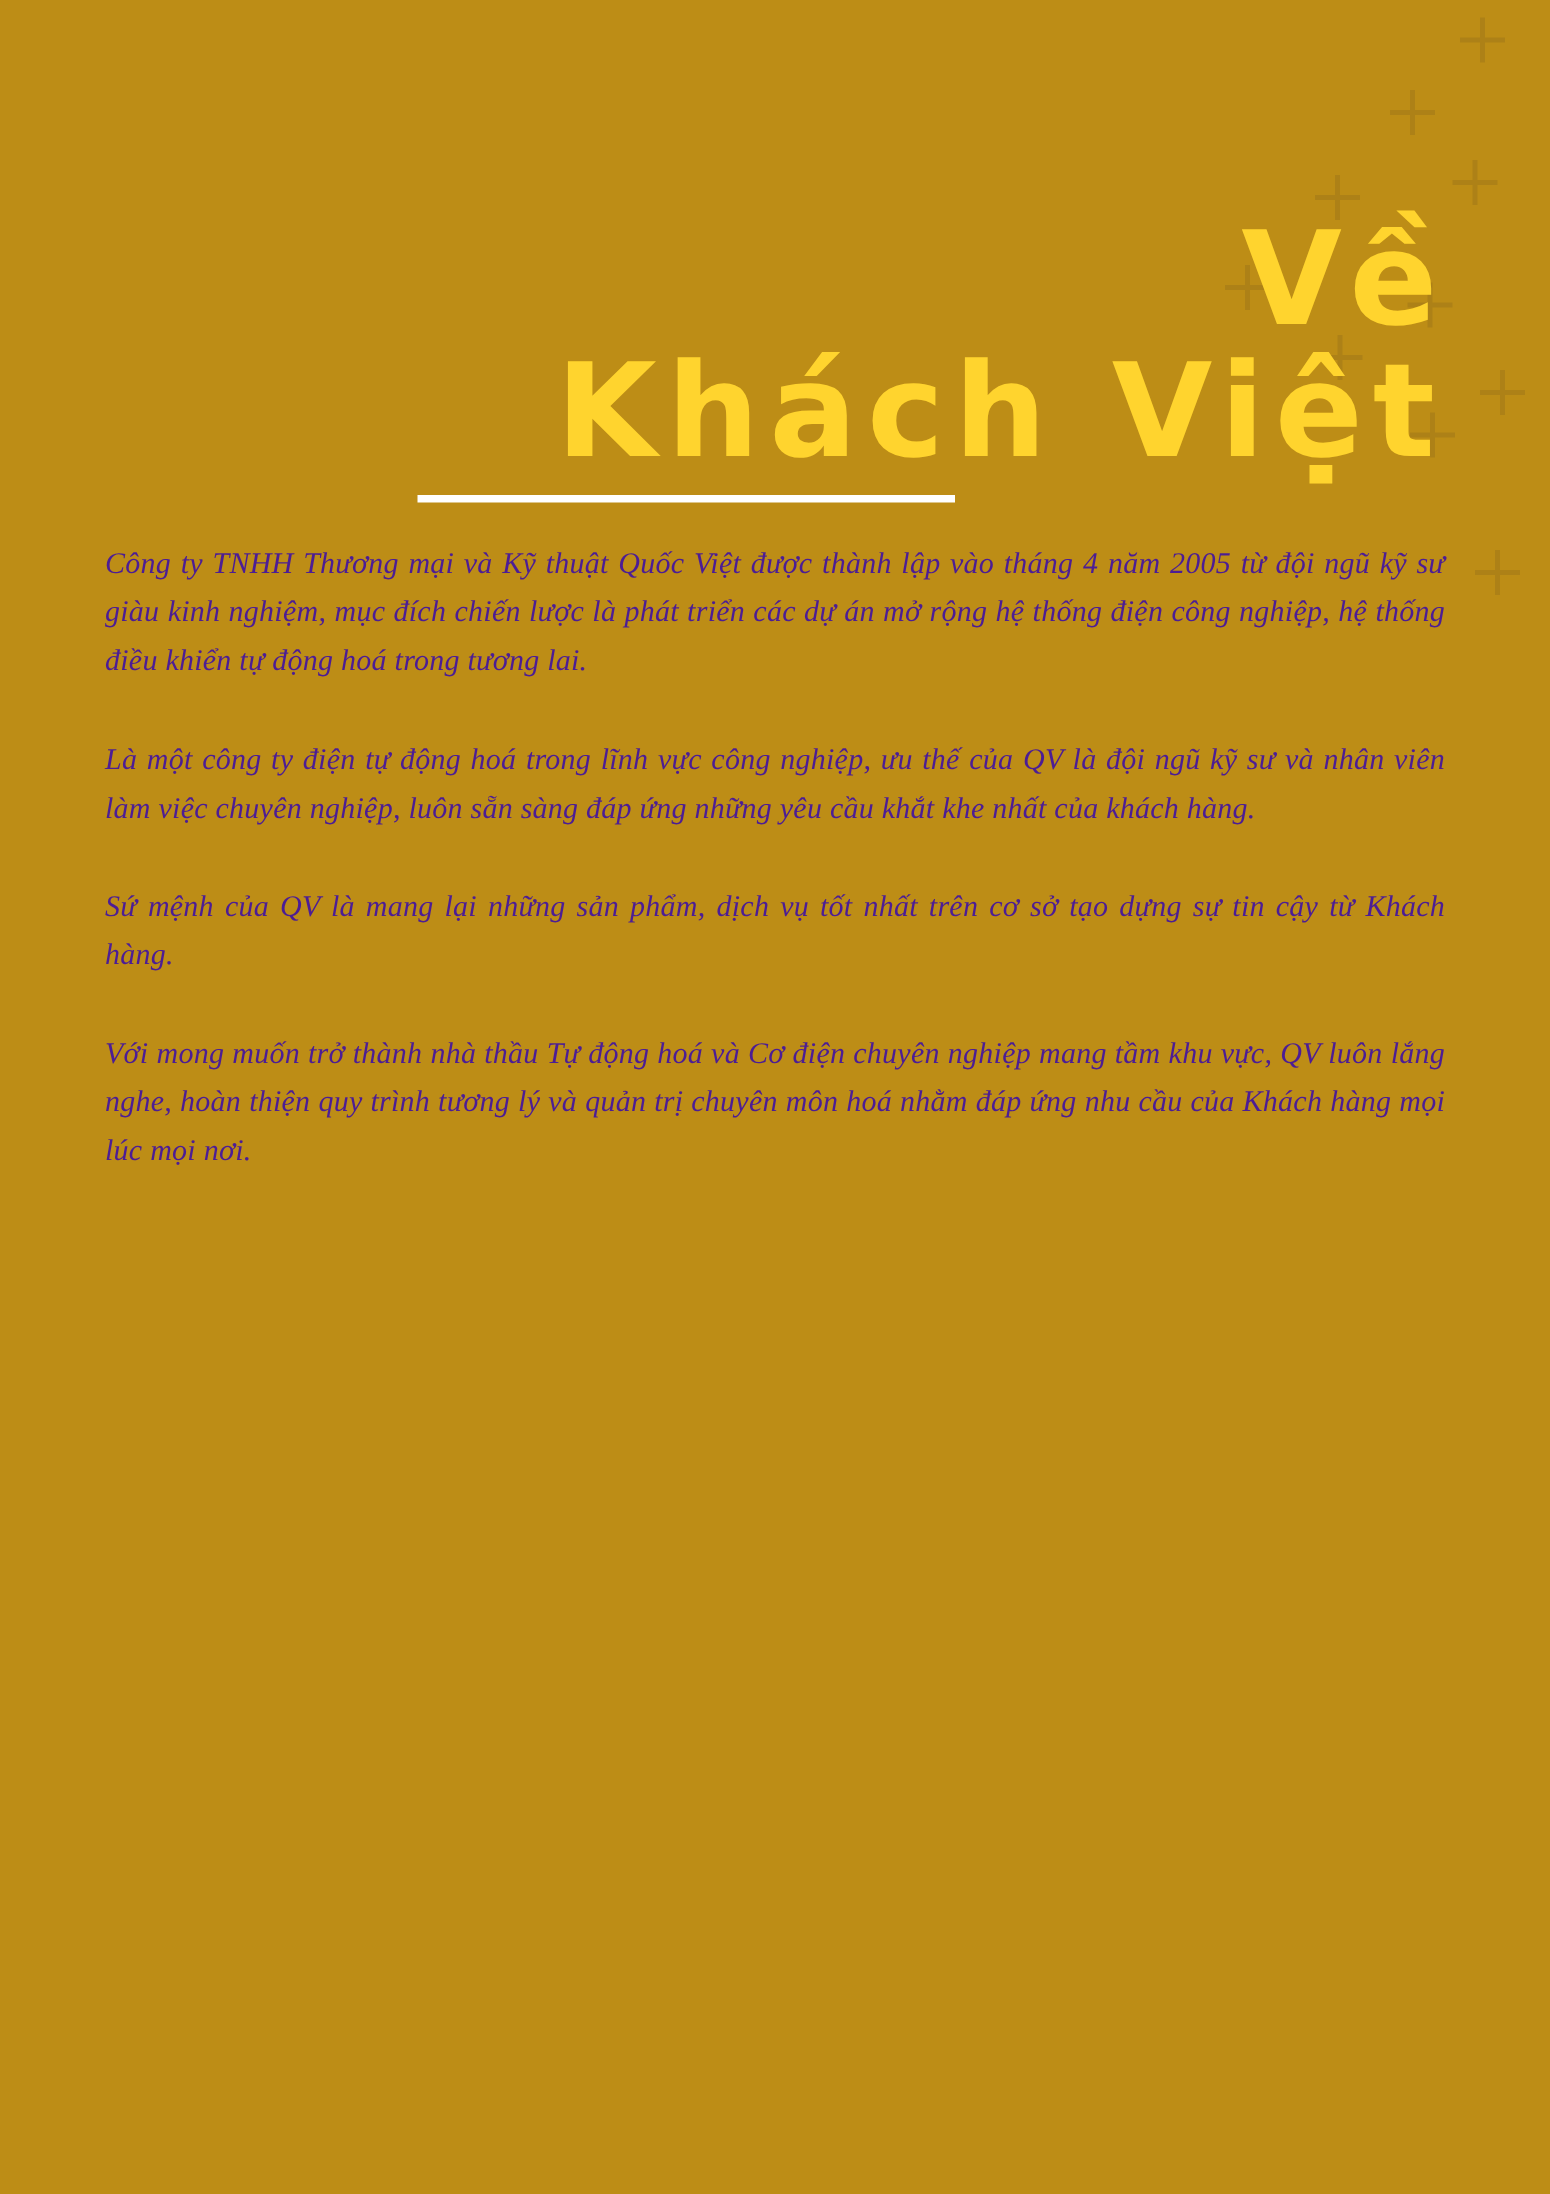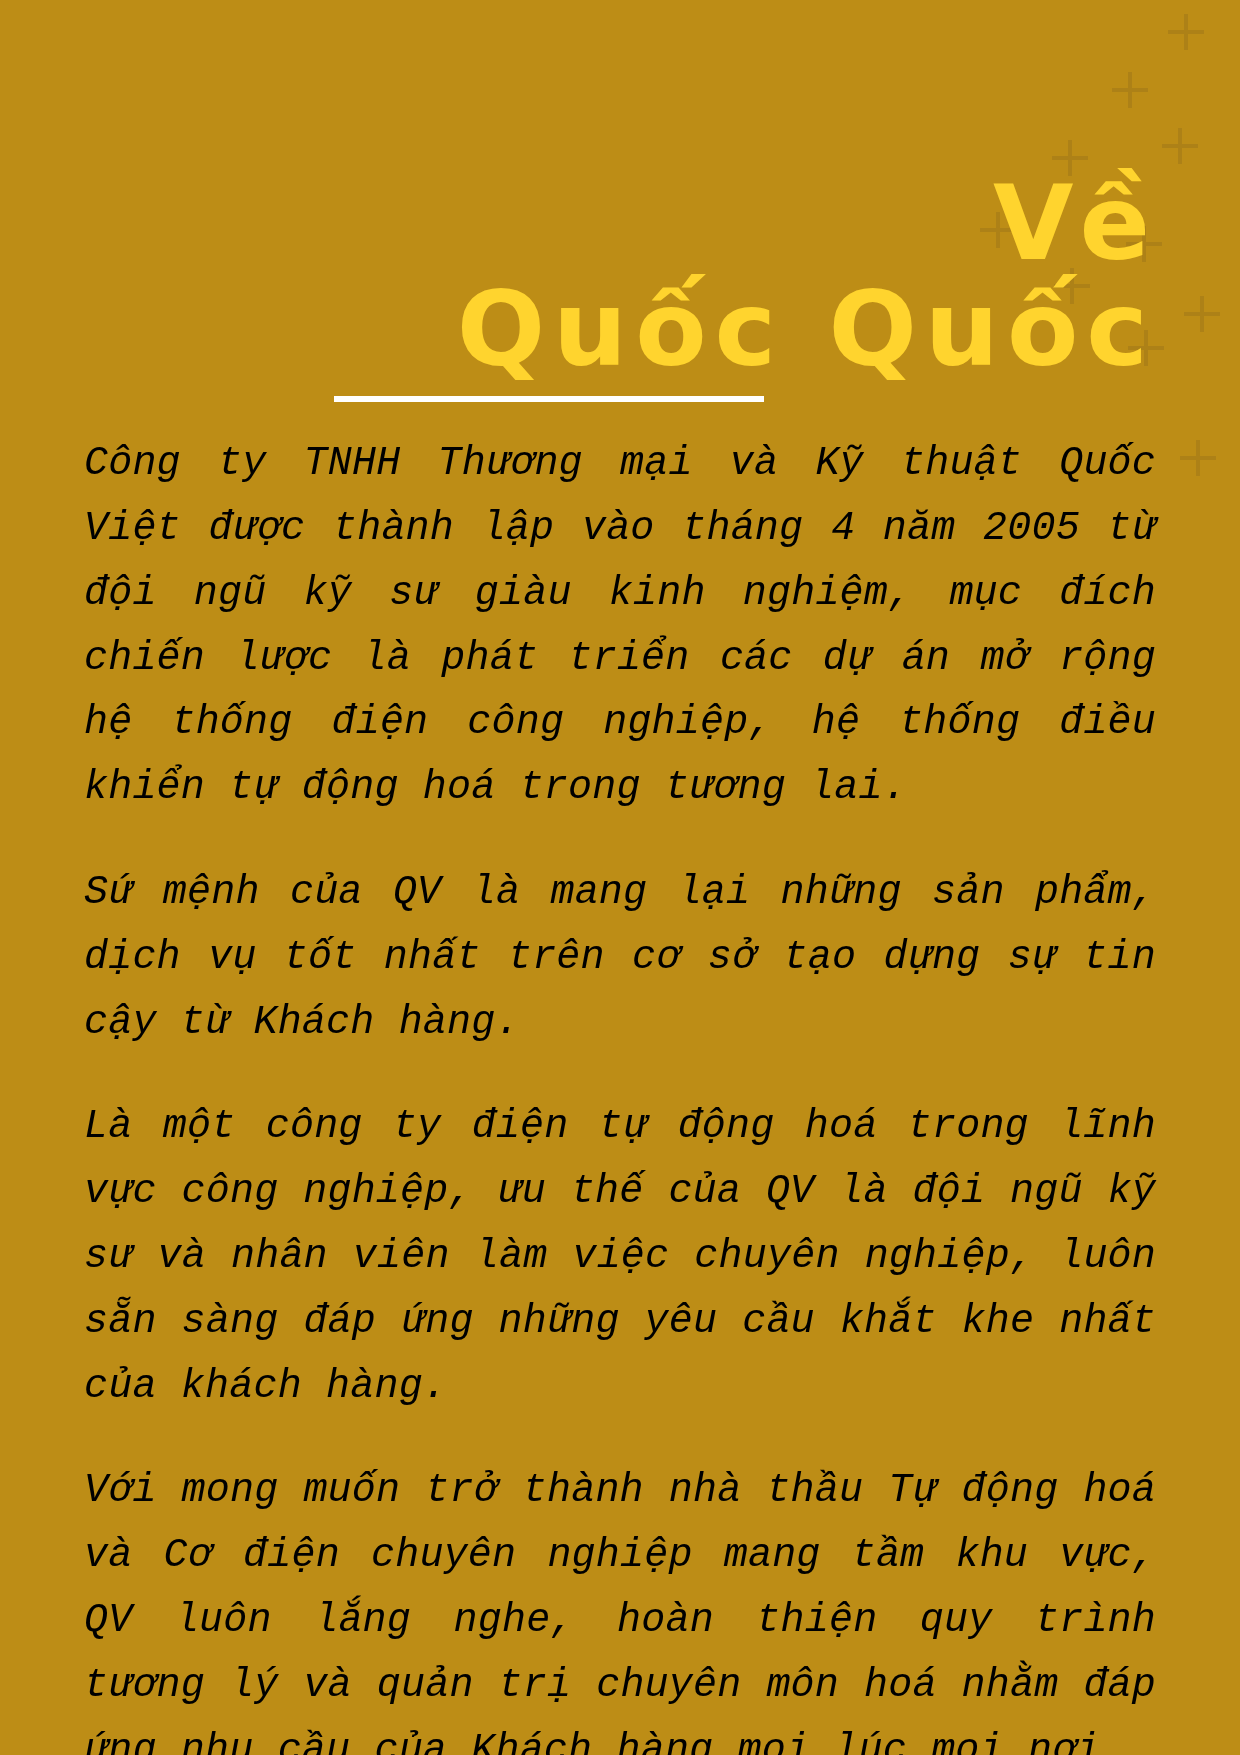--- a/index.html
+++ b/index.html
@@ -85,24 +85,24 @@
     width: 430px;
     height: 6px;
     background: #ffffff;
     margin: 14px 0 0 250px;
   }
 
   .body-copy {
     margin-top: 30px;
   }
   .body-copy p {
-    font-family: Liberation Mono, monospace;
+    font-family: Liberation Serif, serif;
     font-style: italic;
-    color: #000000;
-    font-size: 40px;
+    color: #4c1d95;
+    font-size: 24px;
     line-height: 1.62;
     text-align: justify;
     margin: 0 0 40px 0;
     letter-spacing: 0.2px;
   }
   .body-copy p:last-child {
     margin-bottom: 0;
   }
 </style>
 </head>
@@ -120,25 +120,25 @@
     <span class="plus" style="left:146px; top:226px; width:36px; height:36px;"></span>
     <span class="plus" style="left:148px; top:330px; width:36px; height:36px;"></span>
     <span class="plus" style="left:204px; top:296px; width:36px; height:36px;"></span>
     <span class="plus" style="left:200px; top:440px; width:36px; height:36px;"></span>
   </div>
 
   <div class="content">
 
     <div class="title-block">
       <div class="title-line">Về</div>
-      <div class="title-line second">Quốc Quốc</div>
+      <div class="title-line second">Khách Việt</div>
       <div class="title-rule"></div>
     </div>
 
     <div class="body-copy">
       <p>Công ty TNHH Thương mại và Kỹ thuật Quốc Việt được thành lập vào tháng 4 năm 2005 từ đội ngũ kỹ sư giàu kinh nghiệm, mục đích chiến lược là phát triển các dự án mở rộng hệ thống điện công nghiệp, hệ thống điều khiển tự động hoá trong tương lai.</p>
+      <p>Là một công ty điện tự động hoá trong lĩnh vực công nghiệp, ưu thế của QV là đội ngũ kỹ sư và nhân viên làm việc chuyên nghiệp, luôn sẵn sàng đáp ứng những yêu cầu khắt khe nhất của khách hàng.</p>
       <p>Sứ mệnh của QV là mang lại những sản phẩm, dịch vụ tốt nhất trên cơ sở tạo dựng sự tin cậy từ Khách hàng.</p>
-      <p>Là một công ty điện tự động hoá trong lĩnh vực công nghiệp, ưu thế của QV là đội ngũ kỹ sư và nhân viên làm việc chuyên nghiệp, luôn sẵn sàng đáp ứng những yêu cầu khắt khe nhất của khách hàng.</p>
       <p>Với mong muốn trở thành nhà thầu Tự động hoá và Cơ điện chuyên nghiệp mang tầm khu vực, QV luôn lắng nghe, hoàn thiện quy trình tương lý và quản trị chuyên môn hoá nhằm đáp ứng nhu cầu của Khách hàng mọi lúc mọi nơi.</p>
     </div>
 
   </div>
 </div>
 
 </body></html>

